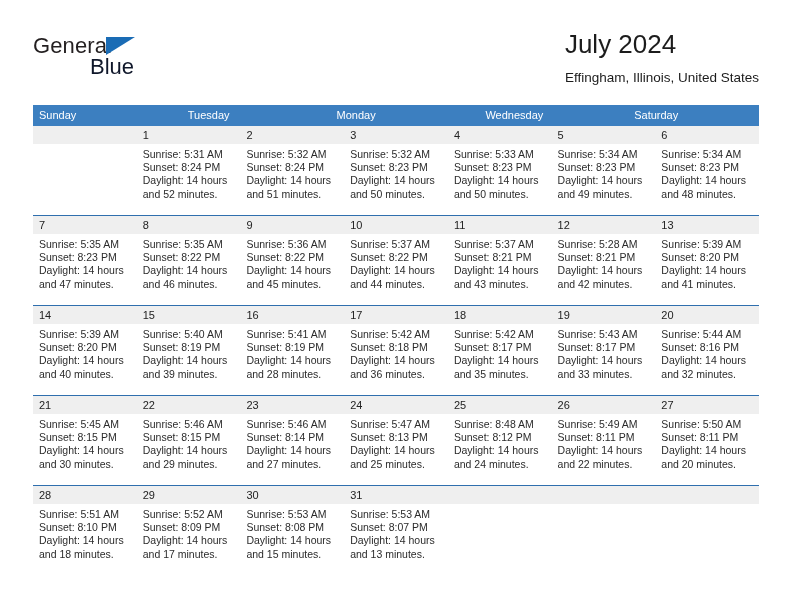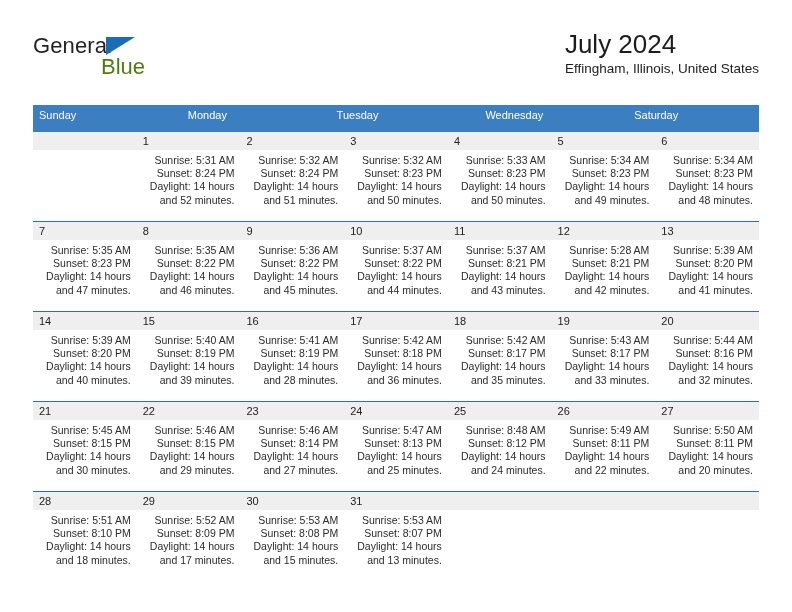--- a/index.html
+++ b/index.html
@@ -49,56 +49,57 @@
     position: absolute;
     left: 73px;
     top: 3px;
     width: 0;
     height: 0;
     border-left: 29px solid #1a6cb5;
     border-bottom: 18px solid transparent;
   }
   .logo-blue {
     position: absolute;
-    left: 68px;
+    left: 57px;
     top: 21px;
     font-size: 22px;
-    color: #4d7c0f;
+    color: #0f172a;
     line-height: 24px;
   }
   .title-block {
     position: absolute;
     right: 0;
     top: 0;
     text-align: left;
   }
   .cal-title {
     font-size: 26px;
     color: #1c1c1c;
     line-height: 32px;
     white-space: nowrap;
   }
   .cal-subtitle {
+    margin-top: 9px;
     font-size: 13.5px;
     color: #1c1c1c;
     line-height: 17px;
     white-space: nowrap;
   }
 
   
   .calendar {
     position: absolute;
     left: 33px;
     top: 105px;
     width: 726px;
   }
   .weekdays {
     display: flex;
     background: #3c7fc0;
-    height: 27px;
+    height: 21px;
     gap: 18px;
   }
   .weekday {
     flex: 1 1 0;
     color: #ffffff;
     font-size: 11px;
     line-height: 21px;
     padding-left: 6px;
     box-sizing: border-box;
     white-space: nowrap;
@@ -112,21 +113,20 @@
   }
   .week-numbers {
     display: flex;
     background: #efefef;
     height: 18px;
   }
   .week-bodies {
     display: flex;
     background: #ffffff;
     height: 71px;
-    text-align: right;
   }
   .daynum {
     flex: 1 1 0;
     font-size: 11px;
     line-height: 18px;
     padding-left: 6px;
     box-sizing: border-box;
     color: #222222;
   }
   .daycell {
@@ -161,22 +161,22 @@
     <div class="title-block">
       <div class="cal-title">July 2024</div>
       <div class="cal-subtitle">Effingham, Illinois, United States</div>
     </div>
 
   </div>
 
   <div class="calendar">
     <div class="weekdays">
         <div class="weekday">Sunday</div>
+        <div class="weekday">Tuesday</div>
         <div class="weekday">Monday</div>
-        <div class="weekday">Tuesday</div>
         <div class="weekday">Wednesday</div>
         <div class="weekday">Saturday</div>
       </div>
     <div id="weeks-container">
         <div class="week">
           <div class="week-numbers">
             <div class="daynum empty"></div>
             <div class="daynum">1</div>
             <div class="daynum">2</div>
             <div class="daynum">3</div>

